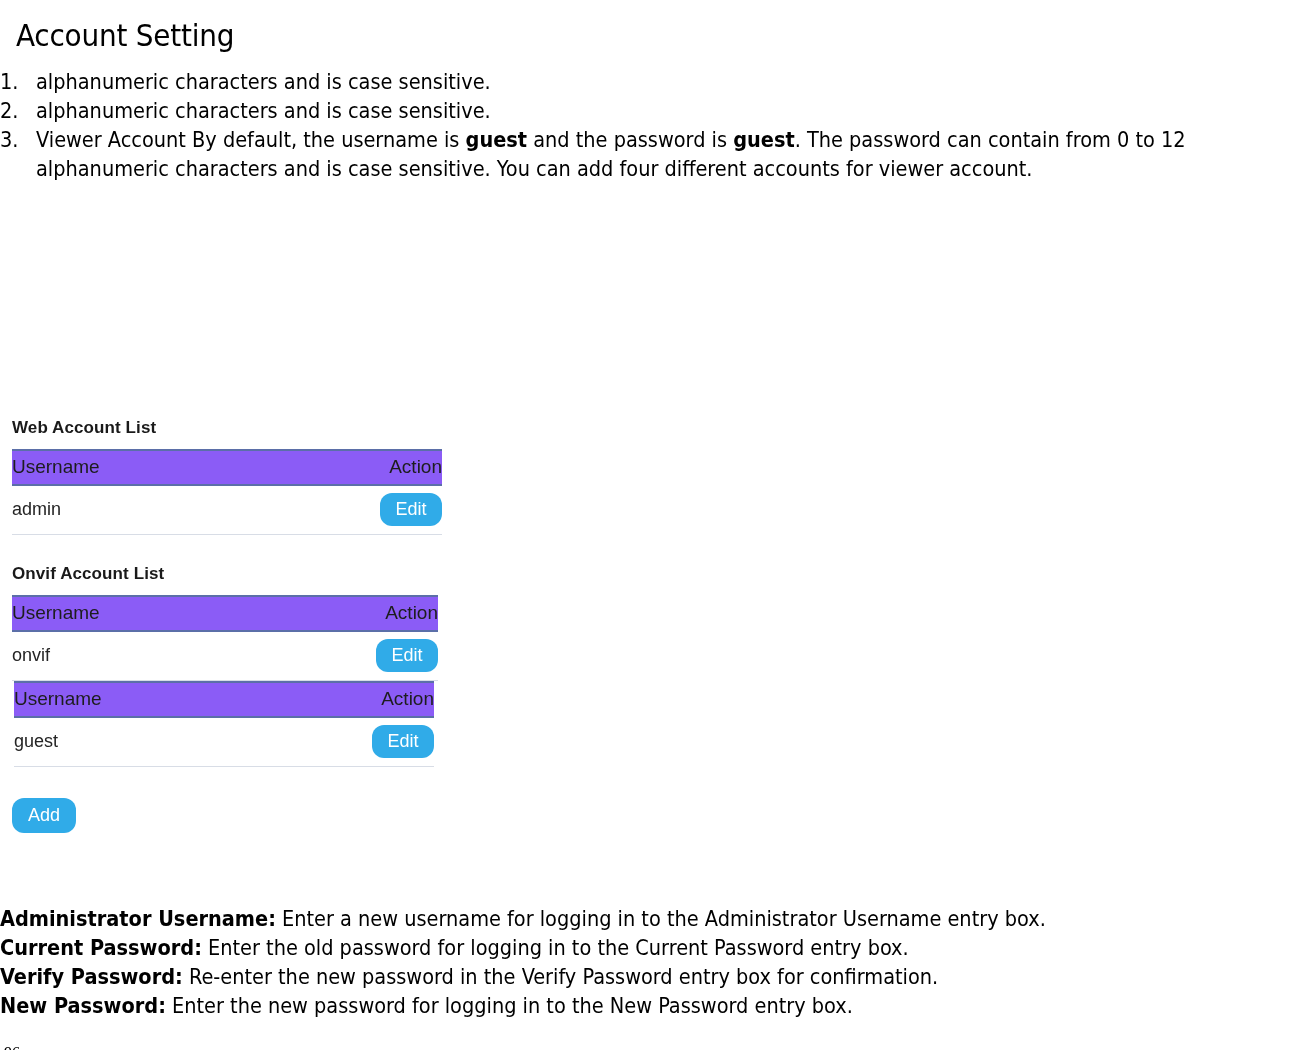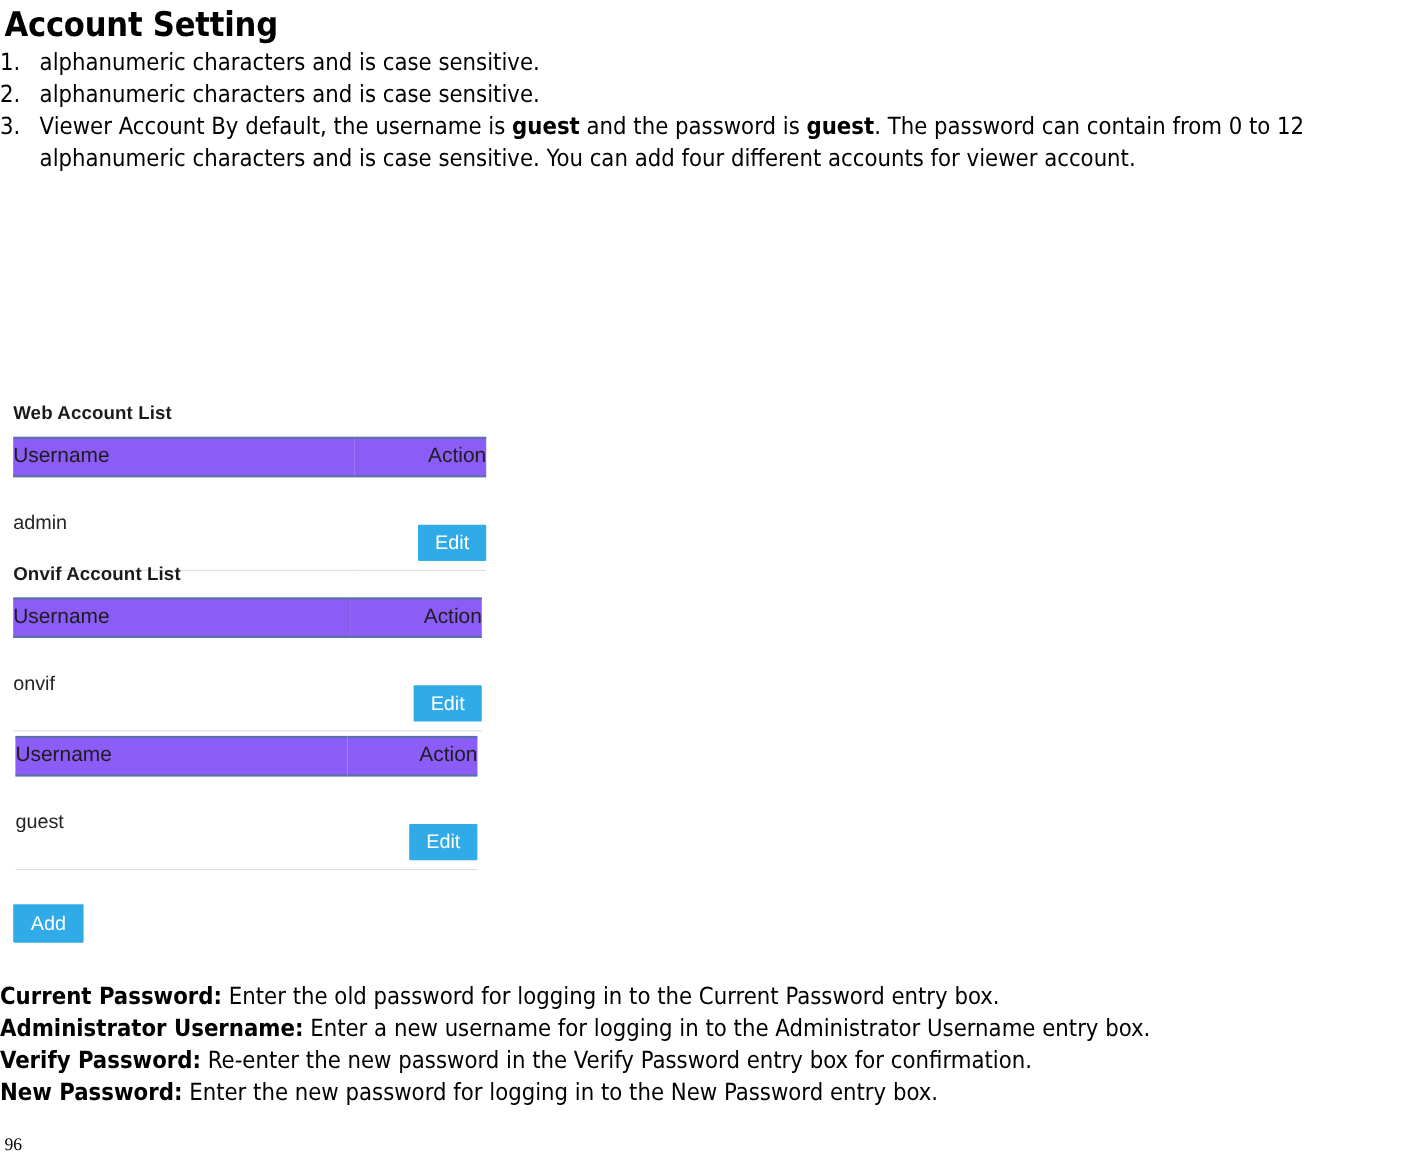--- a/index.html
+++ b/index.html
@@ -23,24 +23,24 @@
   .page {
     position: relative;
     width: 1291px;
     height: 1050px;
     padding: 0;
   }
 
   
   .doc-title {
     font-size: 31px;
-    font-weight: bold;
+    font-weight: normal;
     letter-spacing: -0.2px;
     line-height: 1;
-    margin: 4px;
+    margin: 16px;
     padding: 4px 0 0 0;
     font-stretch: condensed;
   }
 
   .intro {
     font-size: 21.5px;
     line-height: 29px;
     margin: 0;
     padding: 22px 0 0 0;
     white-space: nowrap;
@@ -90,20 +90,21 @@
   }
 
   .acct-block { position: relative; }
 
   .block-title {
     font-family: "Liberation Sans", "DejaVu Sans", sans-serif;
     font-size: 17px;
     font-weight: bold;
     color: #1a1a1a;
     letter-spacing: 0.1px;
+    margin-top: 40px;
   }
 
   table.acct-table {
     border-collapse: collapse;
     font-family: "Liberation Sans", "DejaVu Sans", sans-serif;
     table-layout: fixed;
   }
 
   table.acct-table thead tr {
     background: #8b5cf6;
@@ -133,26 +134,25 @@
 
   table.acct-table tbody td.action-col {
     text-align: right;
   }
 
   .btn {
     display: inline-block;
     background: #30abe8;
     color: #ffffff;
     border: none;
-    border-radius: 1px;
+    border-radius: 12px;
     font-family: "Liberation Sans", "DejaVu Sans", sans-serif;
     cursor: pointer;
     text-align: center;
     line-height: 1;
-    margin-top: 36px;
   }
 
   .btn-edit {
     font-size: 18px;
     padding: 7px 13px 8px 13px;
     min-width: 62px;
   }
 
   .btn-add {
     font-size: 18px;
@@ -308,21 +308,21 @@
       </table>
     </div>
 
     <div class="add-wrap">
       <button class="btn btn-add">Add</button>
     </div>
 
   </div>
 
   <div class="defs">
+    <p class="def-line"><b>Administrator Username:</b><span> Enter a new username for logging in to the Administrator Username entry box.</span></p>
     <p class="def-line"><b>Current Password:</b><span> Enter the old password for logging in to the Current Password entry box.</span></p>
-    <p class="def-line"><b>Administrator Username:</b><span> Enter a new username for logging in to the Administrator Username entry box.</span></p>
     <p class="def-line"><b>Verify Password:</b><span> Re-enter the new password in the Verify Password entry box for confirmation.</span></p>
     <p class="def-line"><b>New Password:</b><span> Enter the new password for logging in to the New Password entry box.</span></p>
   </div>
 
   <div class="page-number">96</div>
 
 </div>
 
 </body></html>

